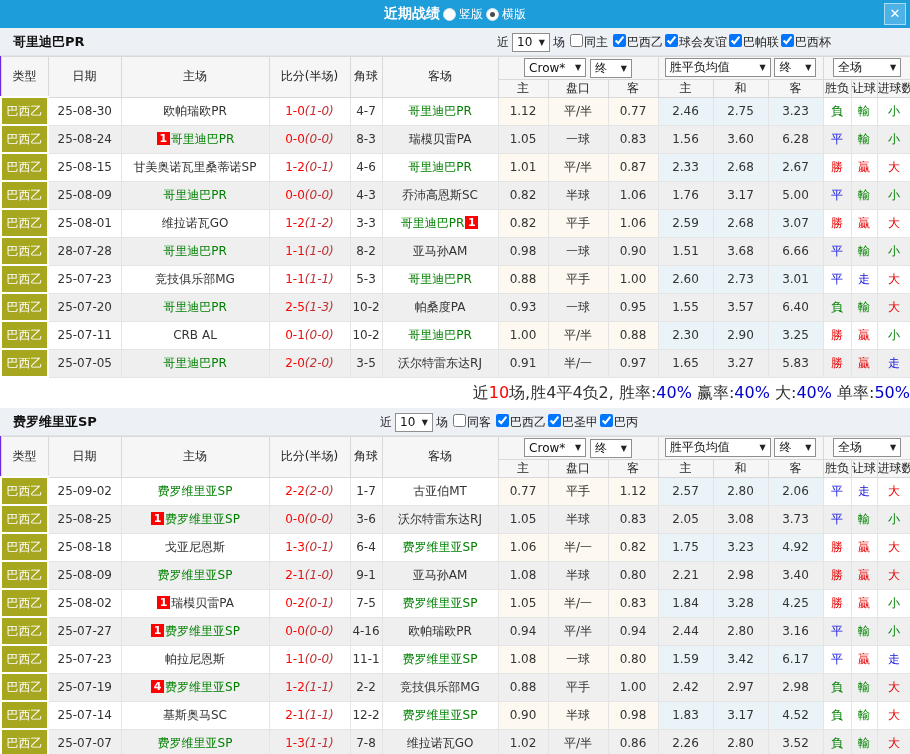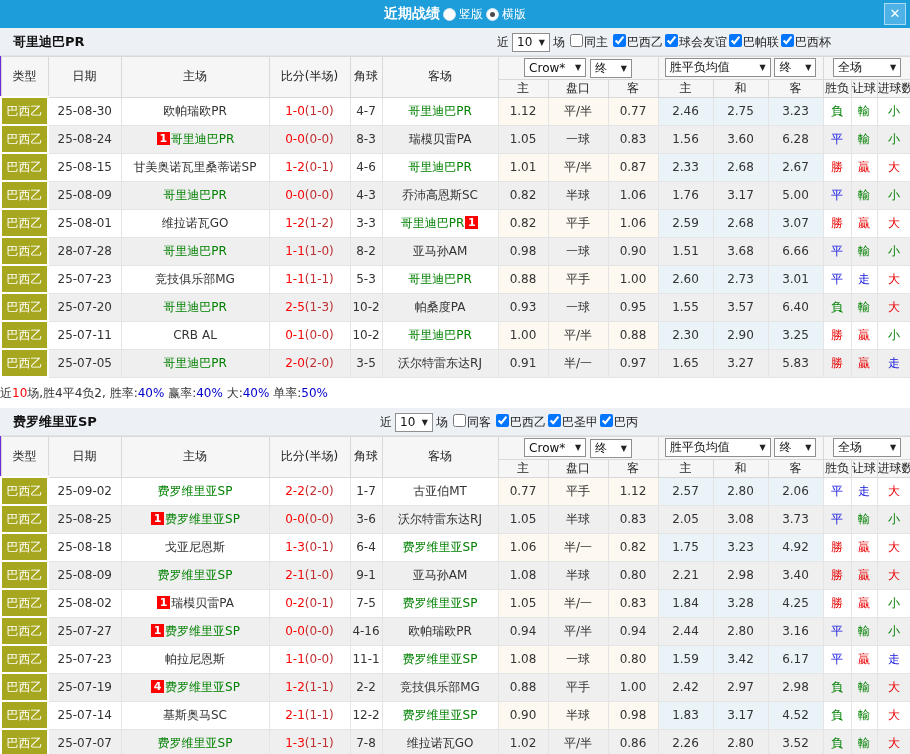--- a/index.html
+++ b/index.html
@@ -44,27 +44,27 @@
   .ddc { background: #f2f2f2; }
   .r td { height: 28px; border: 1px solid #e4e4e4; font-size: 12px; background: #fff; }
   .r.even td { background: #efefef; }
   .r.odd td.c-odds { background: #fdf8f0; }
   .r.odd td.c-avg  { background: #e9f3f8; }
   .r td.c-type { background: #a6a71f; color: #fff; border: 2px solid #fff; }
   .c-team .team { color: #333; }
   .c-team .team-self { color: #008000; }
   .badge { display: inline-block; background: #fe0000; color: #fff; font-size: 11px; font-weight: bold; line-height: 13px; width: 13px; height: 13px; text-align: center; margin: 0 1px; vertical-align: 1px; }
   .score { color: #ff0000; }
-  .half  { color: #c03030; }
+  .half  { color: #c03030; font-style: italic; }
   .t-red   { color: #e60000; }
   .t-blue  { color: #1414dd; }
   .t-green { color: #008000; }
 
   
-  .summary { height: 30px; line-height: 30px; text-align: left; font-size: 12px; background: #fff; }
+  .summary { height: 30px; line-height: 30px; text-align: right; font-size: 16px; background: #fff; }
   .sum-black { color: #333; }
   .sum-red   { color: #ff0000; }
   .sum-blue  { color: #0000cc; }
 </style>
 </head>
 <body>
 
 <div class="window">
   <div class="titlebar">
     <div class="title-center">

